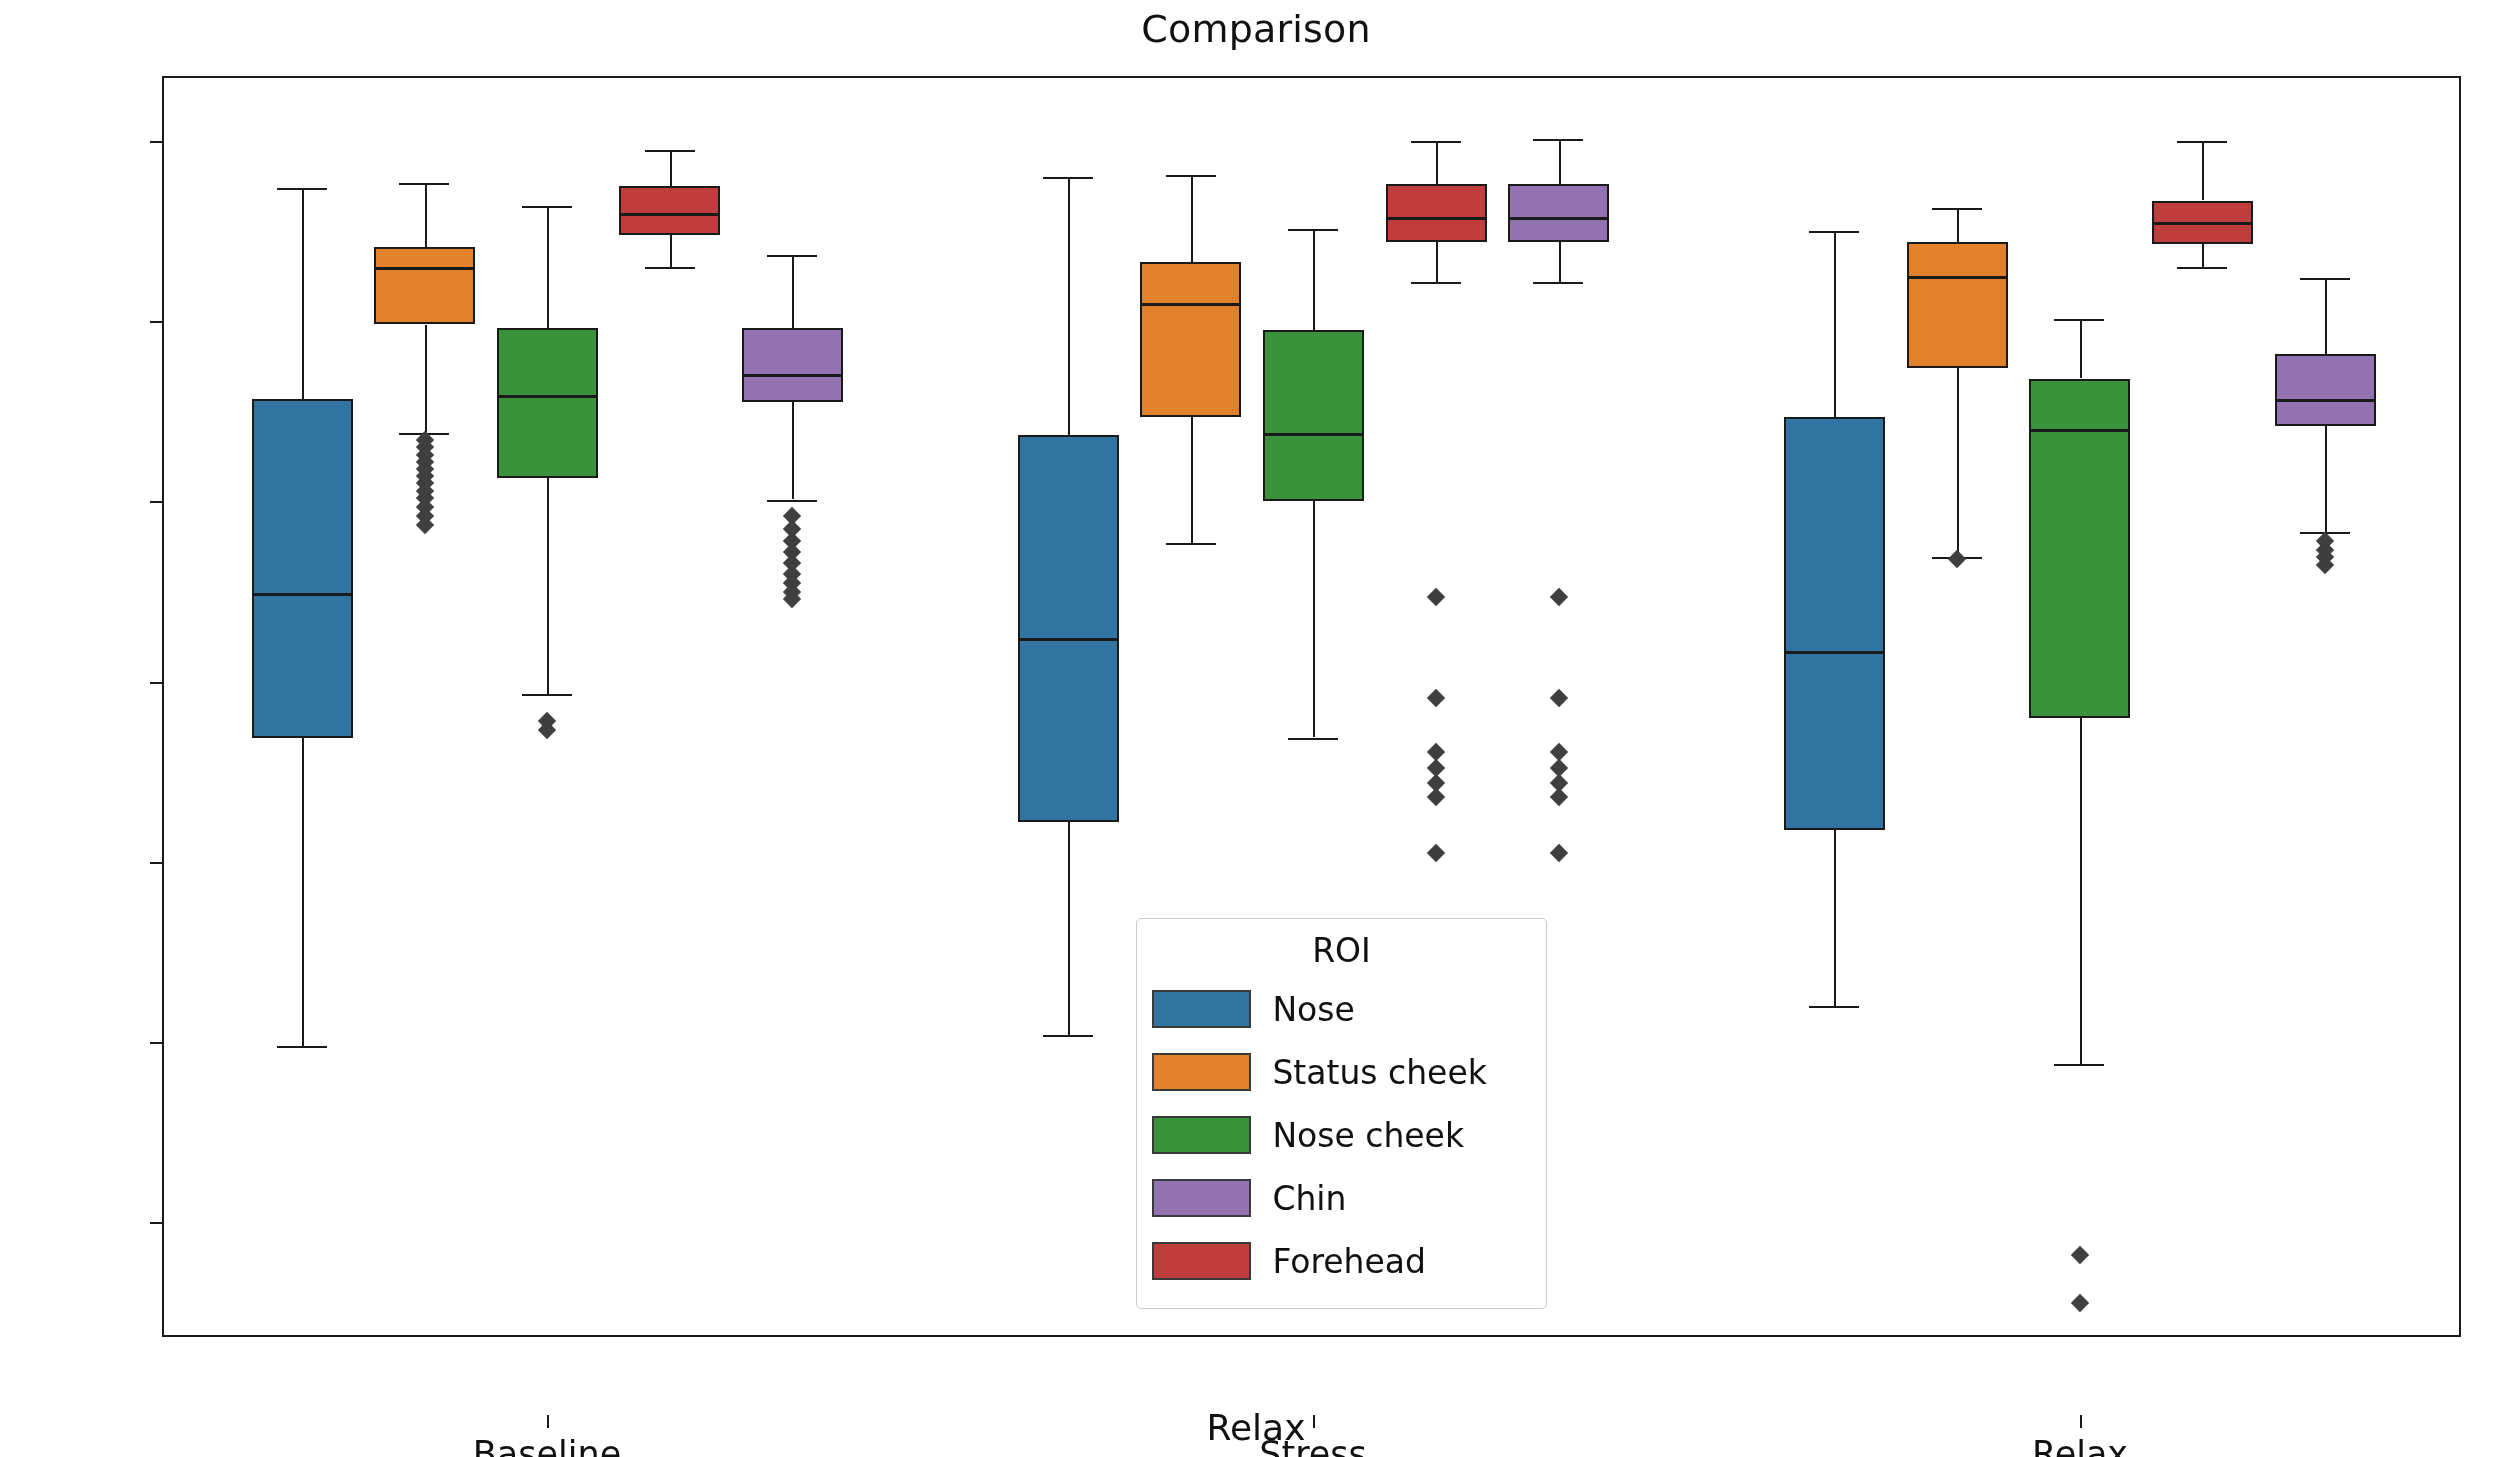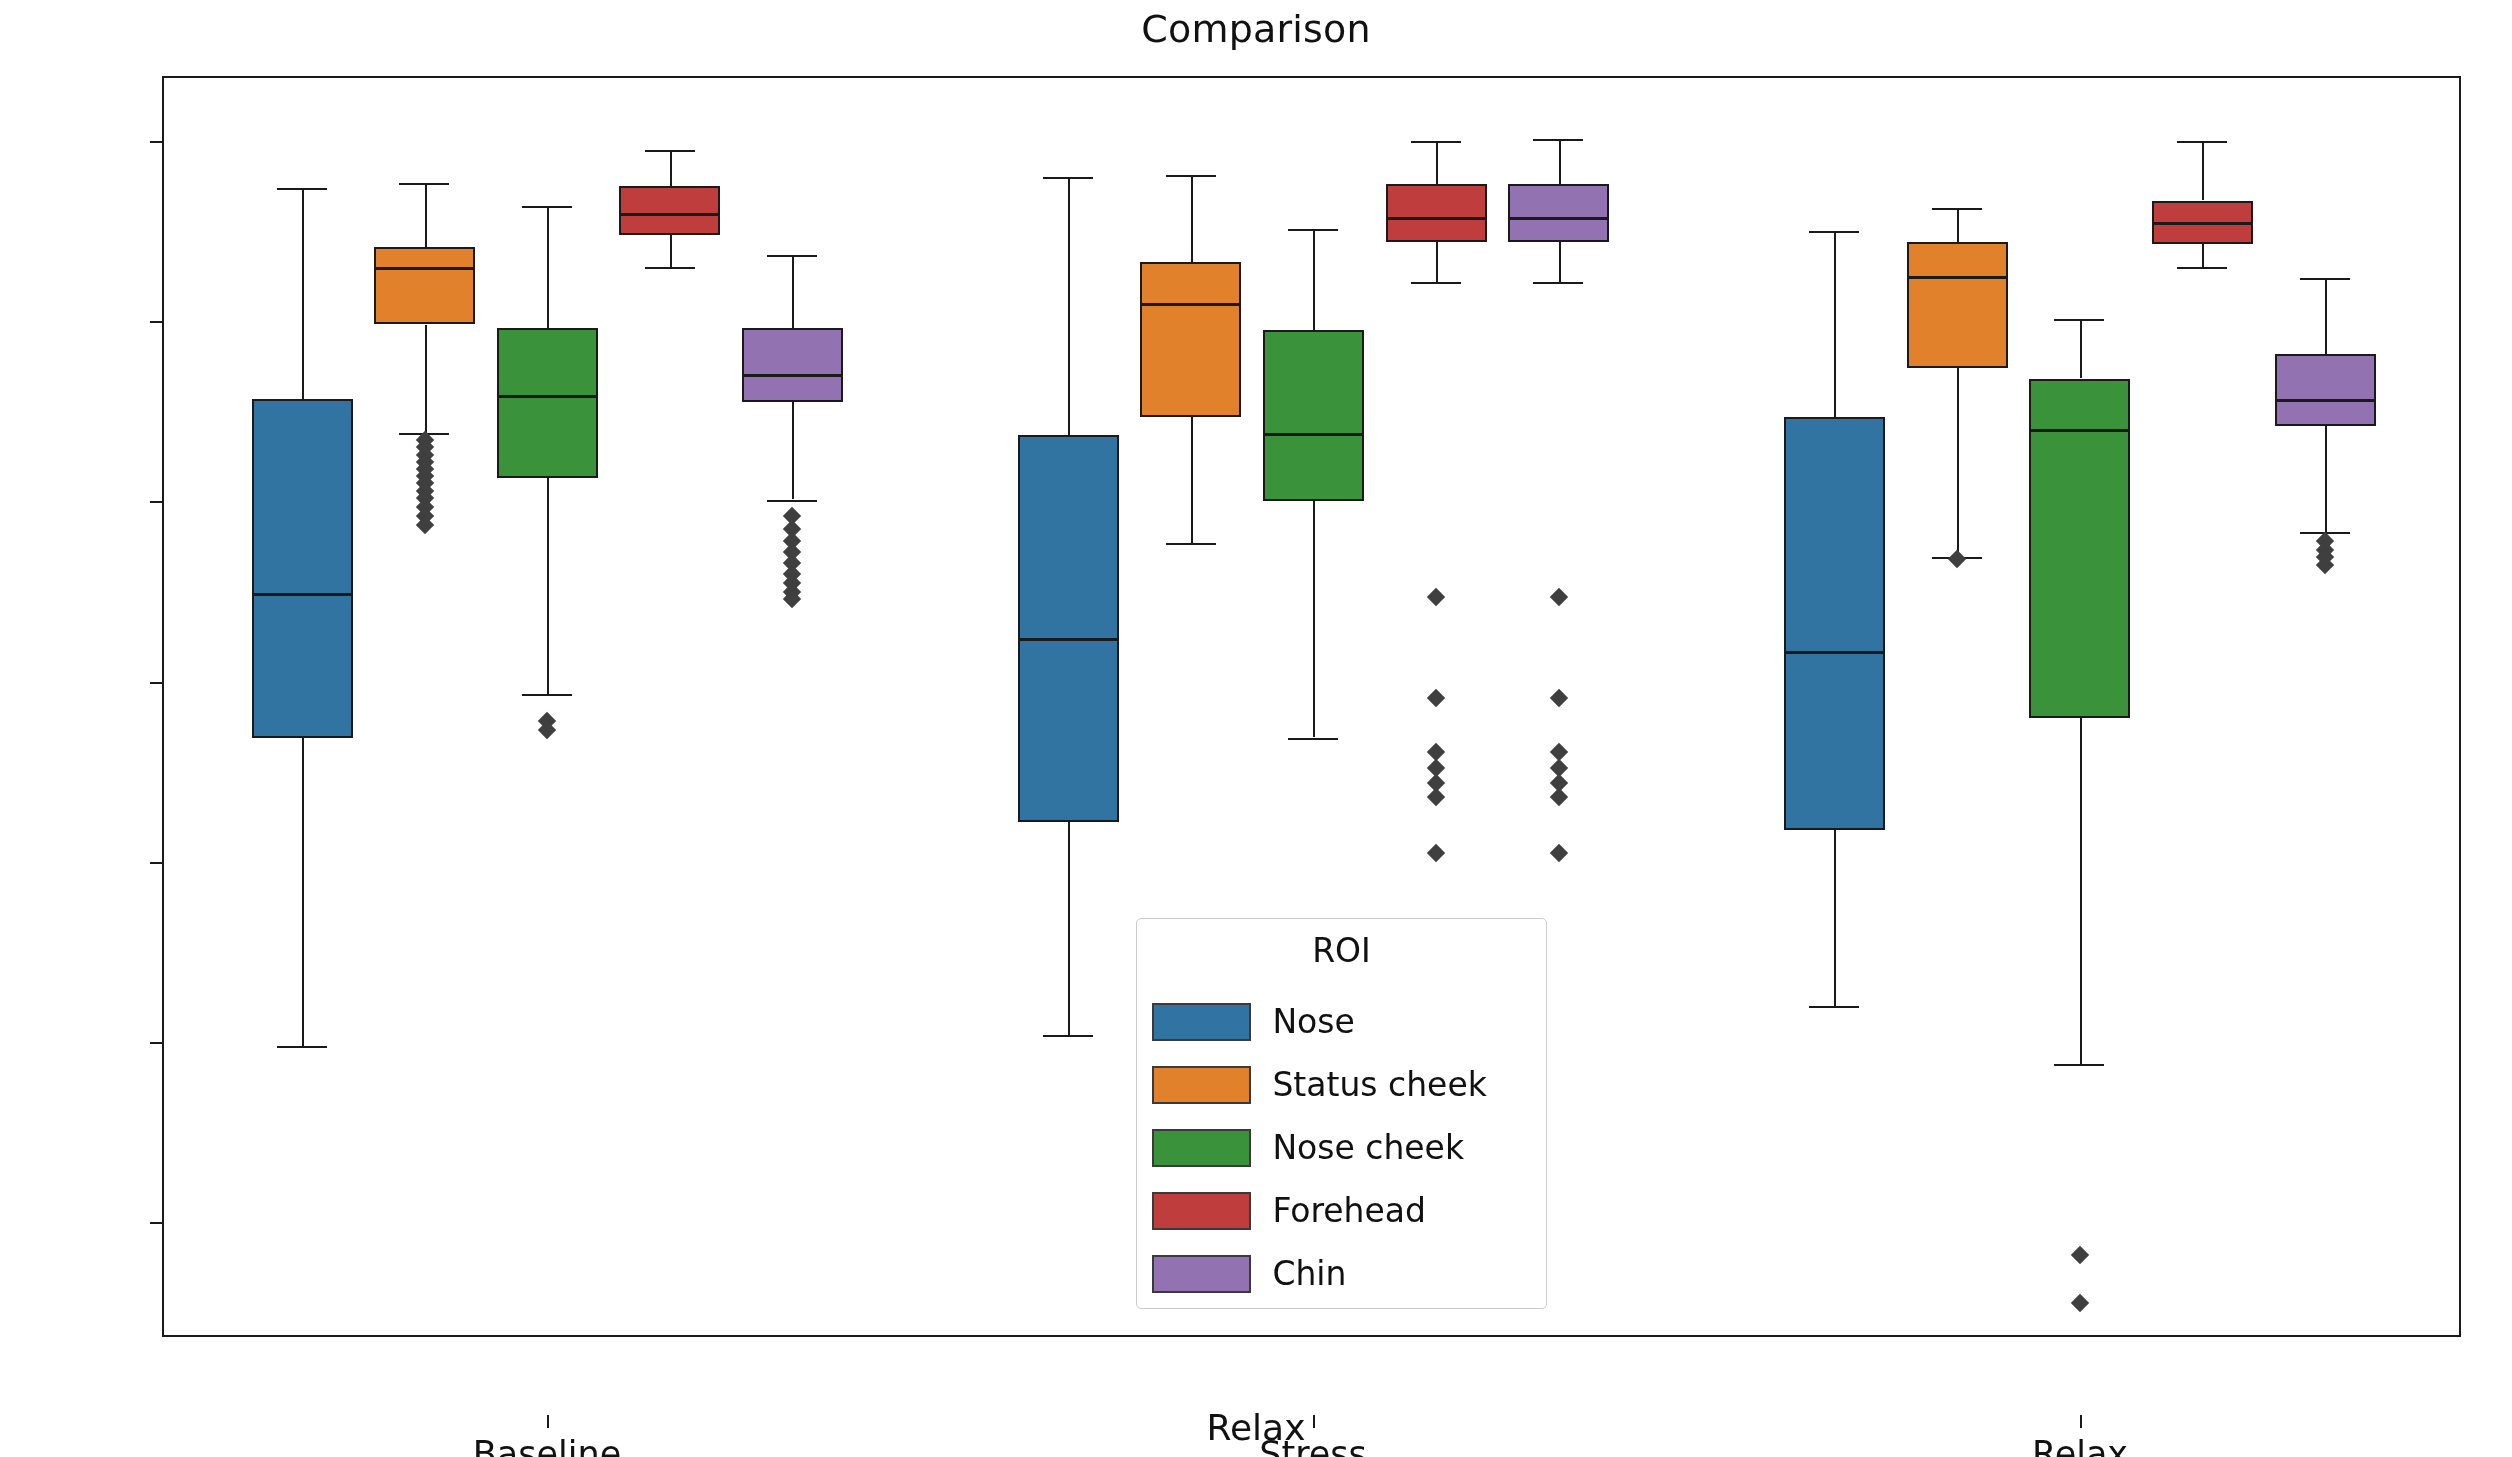--- a/index.html
+++ b/index.html
@@ -43,21 +43,21 @@
     transform:translate(-50%,-50%) rotate(45deg);
   }
 
   
   #legend{
     position:absolute;left:1136px;top:918px;width:411px;
     background:#ffffff;border:1.6px solid #cccccc;border-radius:5px;
     padding:11.5px 15px 15px 15px;box-sizing:border-box;
   }
   #legend-title{text-align:center;font-size:33px;color:#111111;margin-bottom:8.2px;}
-  .legend-row{display:flex;align-items:flex-end;height:63px;}
+  .legend-row{display:flex;align-items:center;height:63px;}
   .legend-swatch{
     width:99px;height:38px;border:2.5px solid #3a3a3a;box-sizing:border-box;margin-right:21.4px;
   }
   .legend-label{font-size:33px;color:#111111;white-space:nowrap;}
 </style>
 </head>
 <body>
 
 <div id="figure">
 
@@ -228,24 +228,24 @@
         </div>
         <div class="legend-row">
           <div class="legend-swatch" style="background: rgb(225, 129, 44);"></div>
           <div class="legend-label">Status cheek</div>
         </div>
         <div class="legend-row">
           <div class="legend-swatch" style="background: rgb(58, 146, 58);"></div>
           <div class="legend-label">Nose cheek</div>
         </div>
         <div class="legend-row">
+          <div class="legend-swatch" style="background: rgb(147, 114, 178);"></div>
+          <div class="legend-label">Chin</div>
+        </div>
+        <div class="legend-row">
           <div class="legend-swatch" style="background: rgb(192, 61, 62);"></div>
           <div class="legend-label">Forehead</div>
         </div>
-        <div class="legend-row">
-          <div class="legend-swatch" style="background: rgb(147, 114, 178);"></div>
-          <div class="legend-label">Chin</div>
-        </div>
       </div>
   </div>
 
 </div>
 
 
 </body></html>

